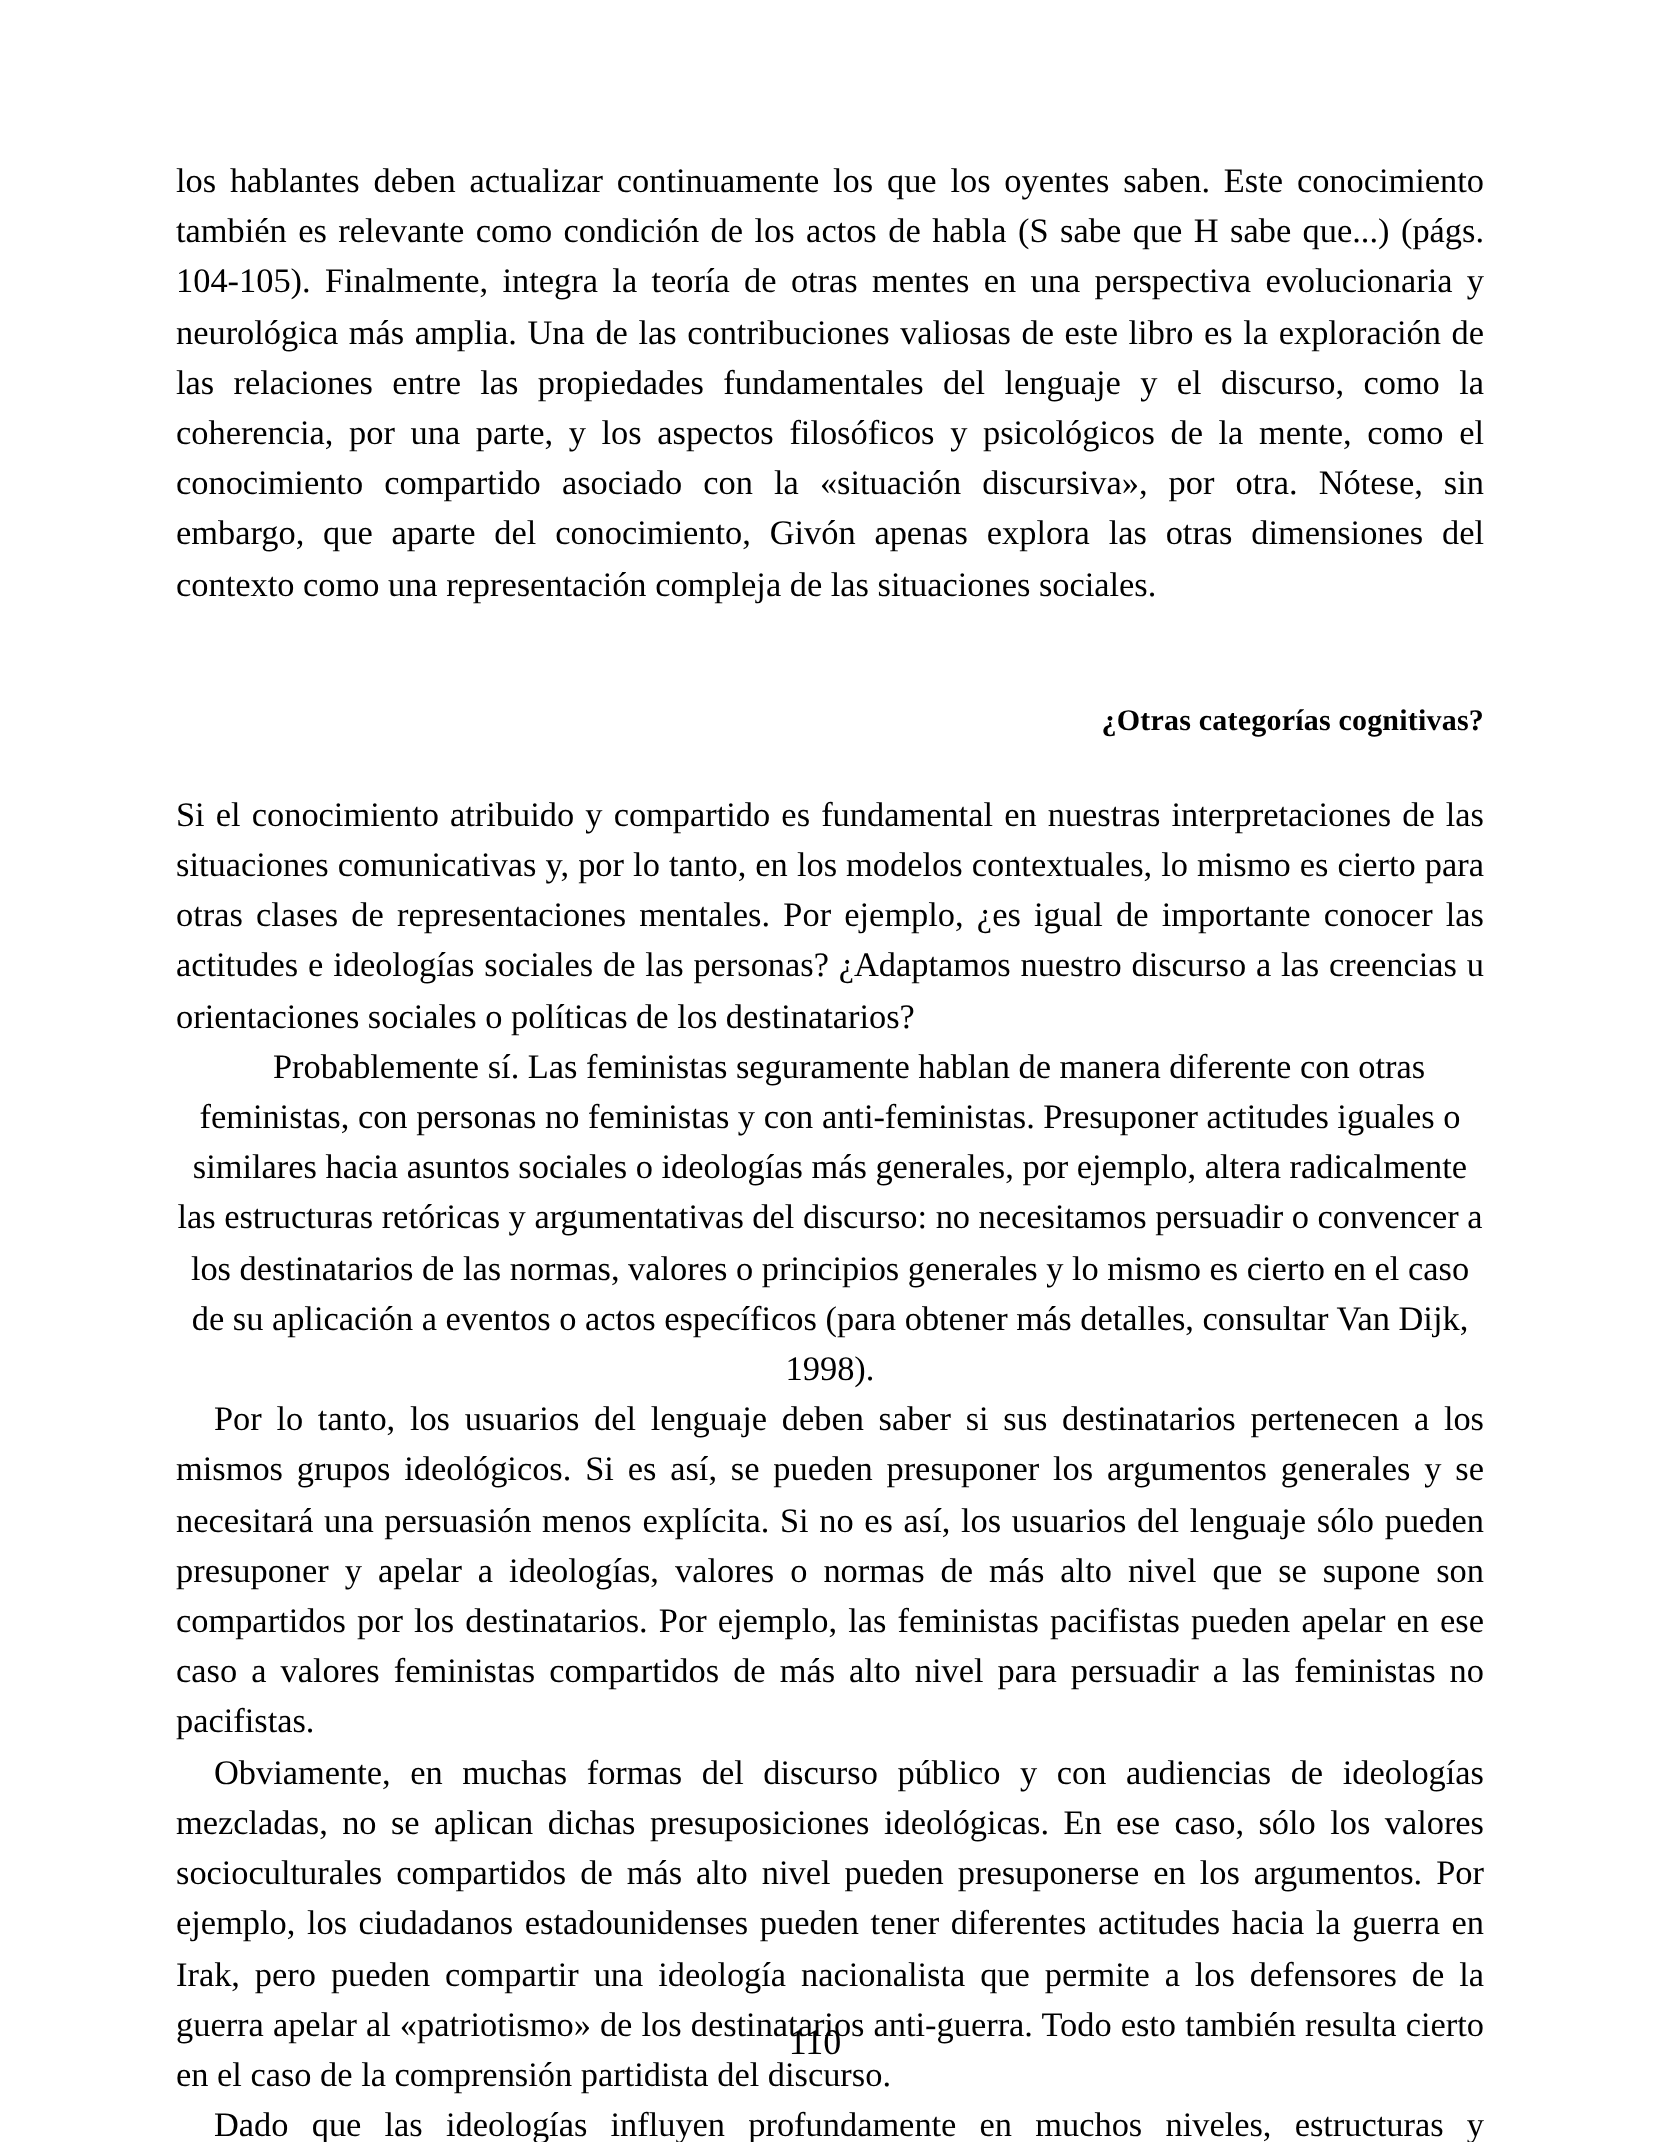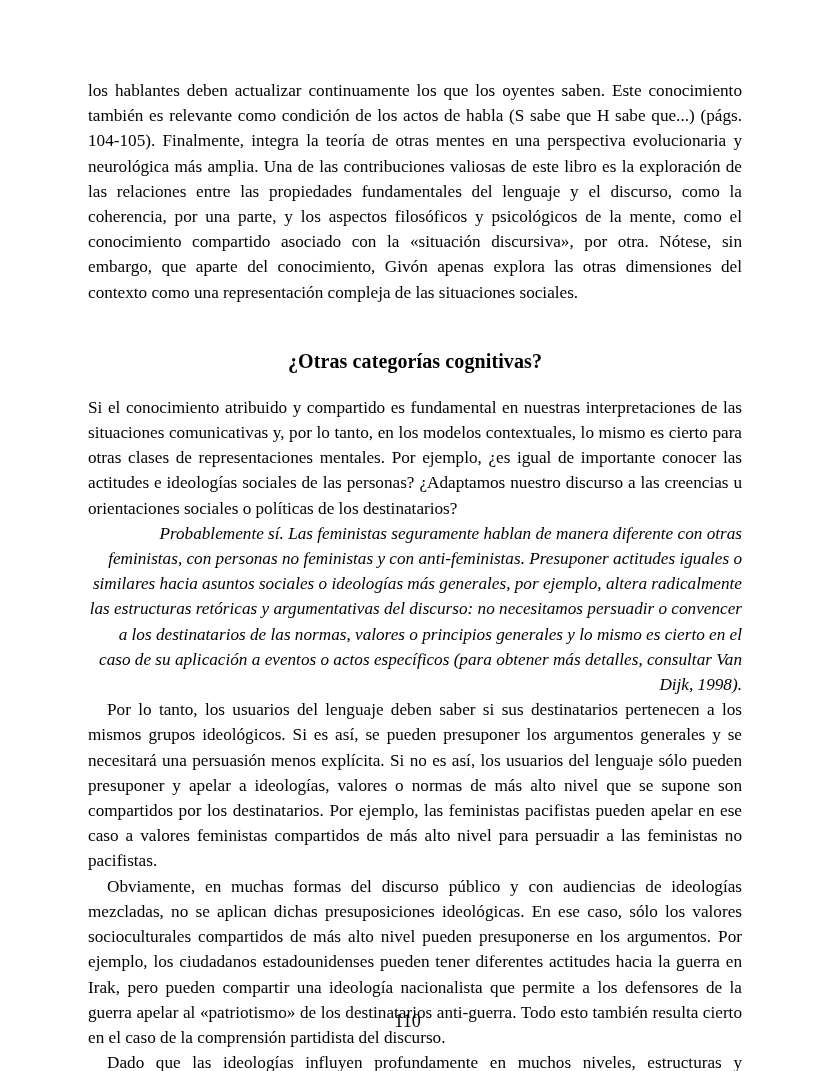--- a/index.html
+++ b/index.html
@@ -29,32 +29,31 @@
   p.body-par {
     margin: 0;
     font-size: 17.2px;
     line-height: 25.2px;
     text-align: justify;
     text-justify: inter-word;
     hyphens: none;
     -webkit-hyphens: none;
   }
   p.body-par.ragged {
-    text-align: right;
-    font-style: italic;
+    text-align: center;
   }
   p.body-par.indent {
     text-indent: 19px;
   }
   h2.section-heading {
     margin: 0;
-    font-size: 20px;
+    font-size: 15px;
     line-height: 24px;
     font-weight: bold;
-    text-align: center;
+    text-align: right;
     letter-spacing: 0.1px;
   }
   .gap-before-heading { height: 44px; }
   .gap-after-heading  { height: 22px; }
   .italic { }
   .page-number {
     position: absolute;
     left: 0;
     right: 13px;
     top: 1009px;

